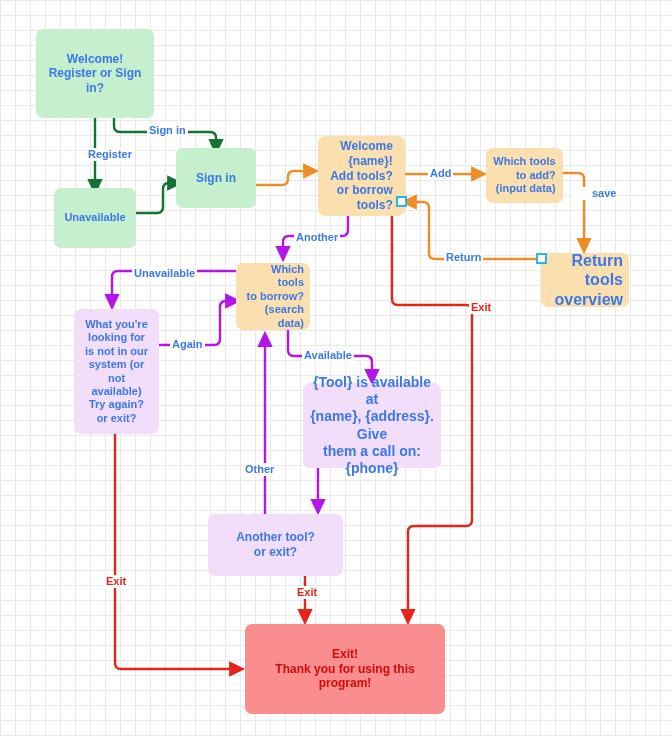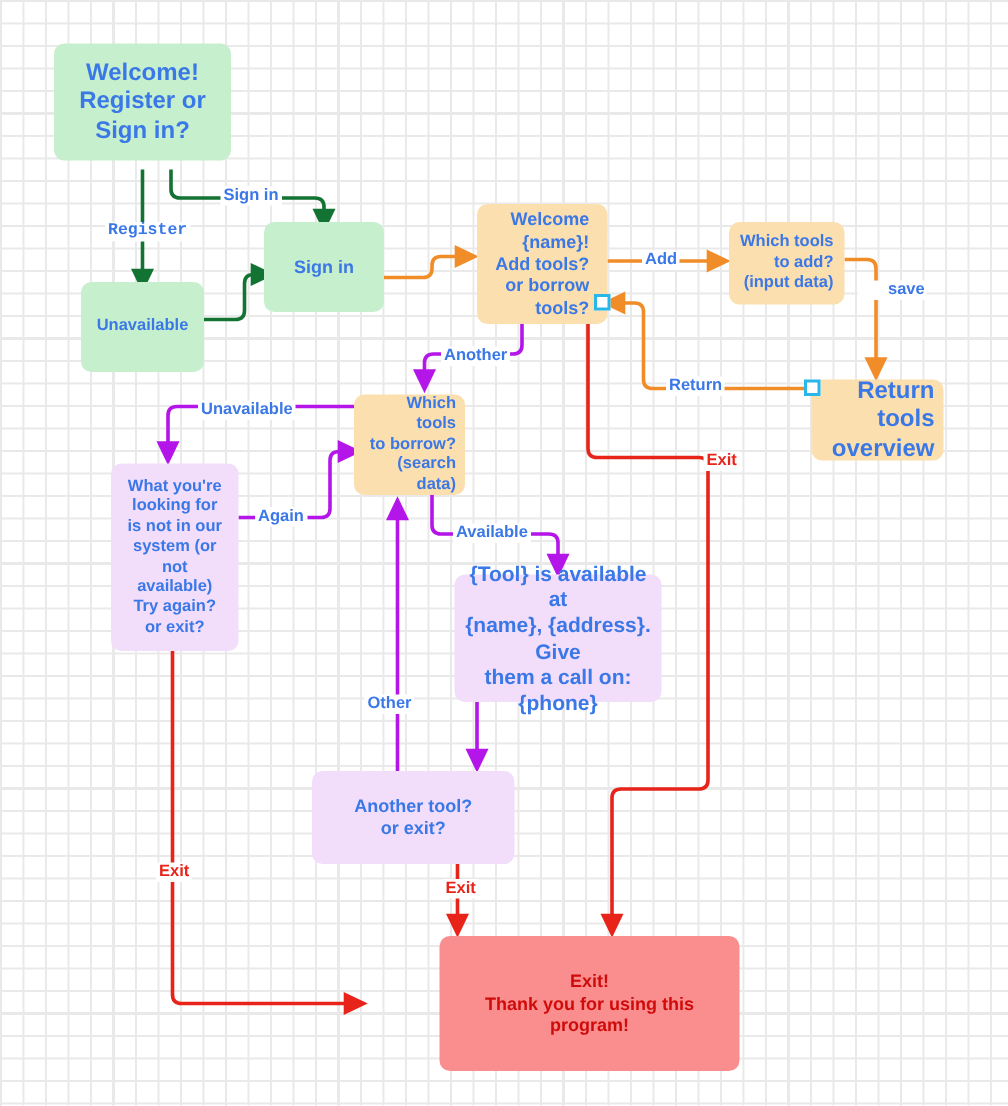--- a/index.html
+++ b/index.html
@@ -110,21 +110,21 @@
       <path d="M265,516 L265,338" stroke="#b415e8" marker-end="url(#ap)"></path>
 
       <path d="M392,216 L392,299 Q392,305 398,305 L466,305 Q472,305 472,311 L472,520 Q472,526 466,526 L414,526 Q408,526 408,532 L408,618" stroke="#e8241a" marker-end="url(#ar)"></path>
 
       <path d="M115,434 L115,663 Q115,669 121,669 L238,669" stroke="#e8241a" marker-end="url(#ar)"></path>
 
       <path d="M305,576 L305,618" stroke="#e8241a" marker-end="url(#ar)"></path>
     </g>
   </svg>
 
-  <div class="node n-green" style="left:36px;top:29px;width:118px;height:78px;font-size:16px;">Welcome!
+  <div class="node n-green" style="left:36px;top:29px;width:118px;height:89px;font-size:12px;">Welcome!
 Register or Sign in?</div>
 
   <div class="node n-green" style="left:54px;top:188px;width:82px;height:60px;font-size:11px;">Unavailable</div>
 
   <div class="node n-green" style="left:176px;top:148px;width:80px;height:60px;font-size:12px;">Sign in</div>
 
   <div class="node n-orange" style="left:318px;top:136px;width:87px;height:80px;font-size:12px;">Welcome
 {name}!
 Add tools?
 or borrow
@@ -151,27 +151,27 @@
 Try again?
 or exit?</div>
 
   <div class="node n-purple" style="left:303px;top:383px;width:138px;height:85px;font-size:14px;">{Tool} is available at
 {name}, {address}. Give
 them a call on: {phone}</div>
 
   <div class="node n-purple" style="left:208px;top:514px;width:135px;height:62px;font-size:12px;">Another tool?
 or exit?</div>
 
-  <div class="node n-red" style="left:245px;top:624px;width:200px;height:90px;font-size:12px;margin-left:48px;">Exit!
+  <div class="node n-red" style="left:245px;top:624px;width:200px;height:90px;font-size:12px;">Exit!
 Thank you for using this program!</div>
 
   <div class="handle" style="left:396px;top:196px;"></div>
   <div class="handle" style="left:536px;top:253px;"></div>
 
-  <div class="elabel" style="left:70px;top:148px;font-family:Liberation Mono, monospace;">Register</div>
+  <div class="elabel" style="left:86px;top:148px;">Register</div>
   <div class="elabel" style="left:147px;top:124px;">Sign in</div>
   <div class="elabel" style="left:428px;top:167px;">Add</div>
   <div class="elabel" style="left:572px;top:187px;padding-left:20px;">save</div>
   <div class="elabel" style="left:444px;top:251px;">Return</div>
   <div class="elabel" style="left:294px;top:231px;">Another</div>
   <div class="elabel" style="left:132px;top:267px;">Unavailable</div>
   <div class="elabel" style="left:170px;top:338px;">Again</div>
   <div class="elabel" style="left:302px;top:349px;">Available</div>
   <div class="elabel" style="left:243px;top:463px;">Other</div>
   <div class="elabel red" style="left:469px;top:301px;">Exit</div>

